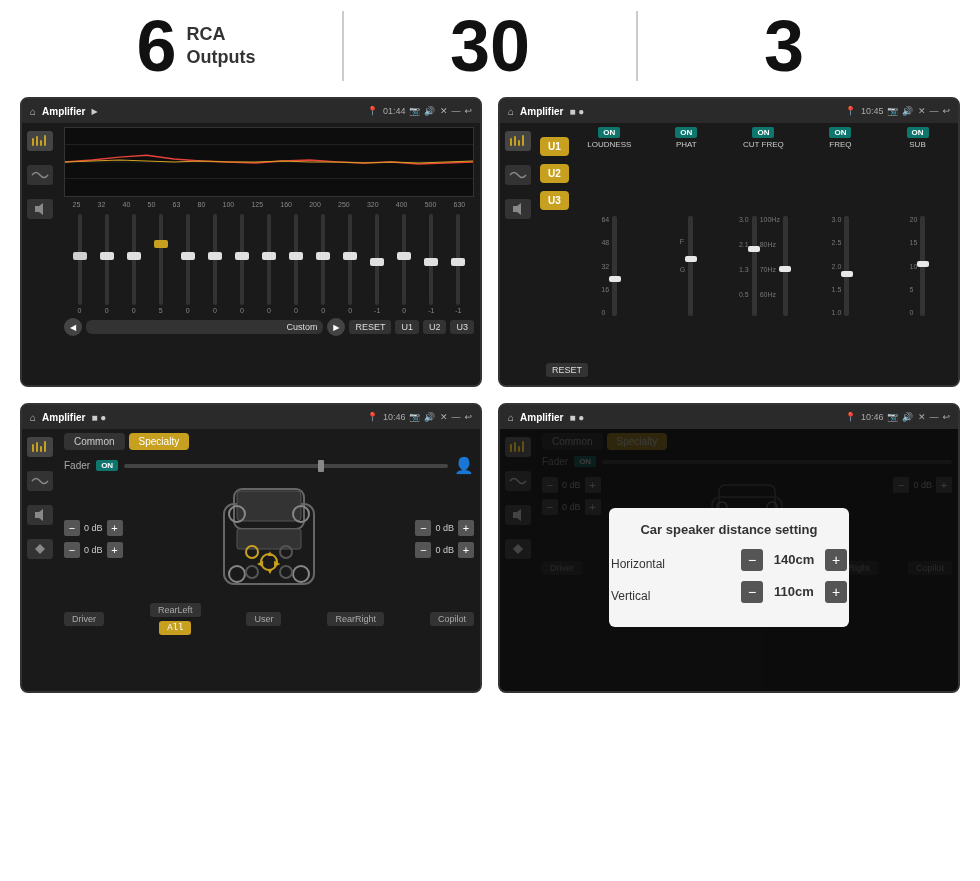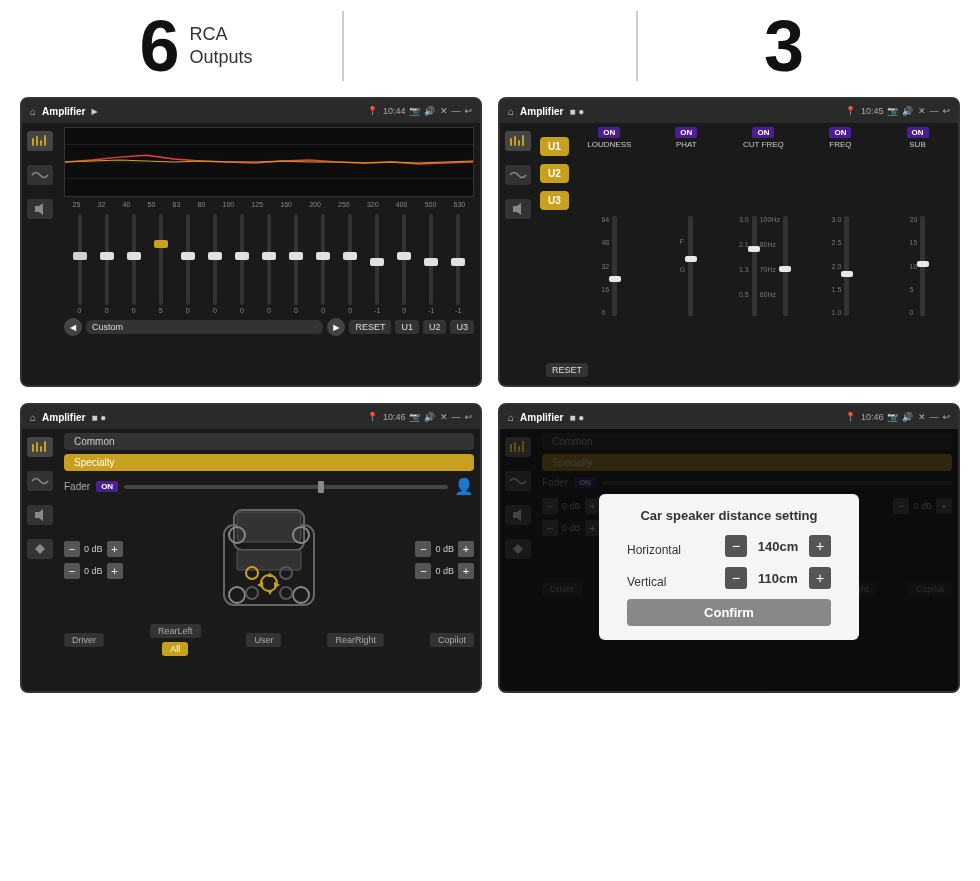--- a/index.html
+++ b/index.html
@@ -47,21 +47,21 @@
       font-size: 72px;
       font-weight: 900;
       color: #111;
       line-height: 1;
     }
 
     .stat-label {
       font-size: 18px;
       color: #333;
       line-height: 1.3;
-      font-weight: 400;
+      font-weight: 700;
     }
 
     .screens-grid {
       display: grid;
       grid-template-columns: 1fr 1fr;
       gap: 16px;
       padding: 0 20px 10px;
     }
 
     .screen-container {
@@ -258,21 +258,21 @@
 
     .crossover-col {
       flex: 1;
       display: flex;
       flex-direction: column;
       align-items: center;
       gap: 2px;
     }
 
     .on-badge {
-      background: #4c1d95;
+      background: #0f766e;
       color: #fff;
       border-radius: 2px;
       padding: 1px 5px;
       font-size: 8px;
       font-weight: bold;
     }
 
     .col-label {
       font-size: 8px;
       color: #ccc;
@@ -318,21 +318,20 @@
     .specialty-screen {
       flex: 1;
       background: #1a1a1a;
       padding: 4px 6px;
     }
 
     .tabs-row {
       display: flex;
       gap: 4px;
       margin-bottom: 6px;
-      flex-direction: column;
     }
 
     .tab-btn {
       padding: 3px 10px;
       border-radius: 4px;
       font-size: 10px;
       color: #ccc;
       background: #333;
       cursor: pointer;
     }
@@ -418,41 +417,42 @@
       color: #aaa;
       border-radius: 3px;
       padding: 2px 8px;
       font-size: 9px;
       cursor: pointer;
     }
 
     .small-btn.active {
       background: #c8a020;
       color: #fff;
+      font-family: Liberation Mono, monospace;
     }
 
     
     .dialog-overlay {
       position: absolute;
       top: 24px;
       left: 0;
       right: 0;
       bottom: 0;
       background: rgba(0,0,0,0.5);
       display: flex;
       align-items: center;
       justify-content: center;
       z-index: 10;
     }
 
     .dialog-box {
       background: #f5f5f5;
       border-radius: 6px;
-      padding: 14px 28px;
-      width: 260px;
+      padding: 14px 2px;
+      width: 240px;
       margin-top: 14px;
     }
 
     .dialog-title {
       font-size: 13px;
       font-weight: bold;
       color: #333;
       margin-bottom: 12px;
       text-align: center;
     }
@@ -518,39 +518,40 @@
 <div>
 
 
   <div class="stats-row">
     <div class="stat-item">
       <span class="stat-number">6</span>
       <span class="stat-label">RCA<br>Outputs</span>
     </div>
     <div class="stat-divider"></div>
     <div class="stat-item">
+      <span class="stat-number">30</span>
     </div>
     <div class="stat-divider"></div>
     <div class="stat-item">
       <span class="stat-number">3</span>
     </div>
   </div>
 
   <div class="screens-grid">
 
     <div class="screen-container">
       <div class="screen-topbar">
         <div class="topbar-left">
           <span>⌂</span>
           <span style="font-weight:bold;color:#fff;">Amplifier</span>
           <span style="font-size:8px;">▶</span>
         </div>
         <div class="topbar-right">
           <span>📍</span>
-          <span>10:44</span>
+          <span>01:44</span>
           <span>📷</span>
           <span>🔊</span>
           <span>✕</span>
           <span>—</span>
           <span>↩</span>
         </div>
       </div>
       <div class="screen-content">
 
         <div class="side-icons">
@@ -696,21 +697,21 @@
             <div class="eq-slider-col">
                 <div class="slider-track" style="height:80px;">
                   <div class="slider-thumb" style="top:44px;"></div>
                 </div>
                 <div class="slider-value">-1</div>
               </div>
           </div>
 
           <div class="eq-bottom-bar">
             <div class="eq-btn-play">◀</div>
-            <div class="eq-btn" style="flex:1;text-align:left;border-radius:6px;">Custom</div>
+            <div class="eq-btn" style="flex:1;text-align:right;border-radius:6px;">Custom</div>
             <div class="eq-btn-play">▶</div>
             <div class="eq-btn">RESET</div>
             <div class="eq-btn">U1</div>
             <div class="eq-btn">U2</div>
             <div class="eq-btn">U3</div>
           </div>
         </div>
       </div>
     </div>
 
@@ -1108,20 +1109,19 @@
 
             <div class="dialog-row">
               <span>Vertical</span>
               <div class="dialog-control">
                 <div class="dialog-minus">−</div>
                 <span class="dialog-value">110cm</span>
                 <div class="dialog-plus">+</div>
               </div>
             </div>
 
-            <div class="dialog-confirm">Confirm</div>
           </div>
         </div>
       </div>
     </div>
 
   </div>
 </div>
 
 </body></html>

